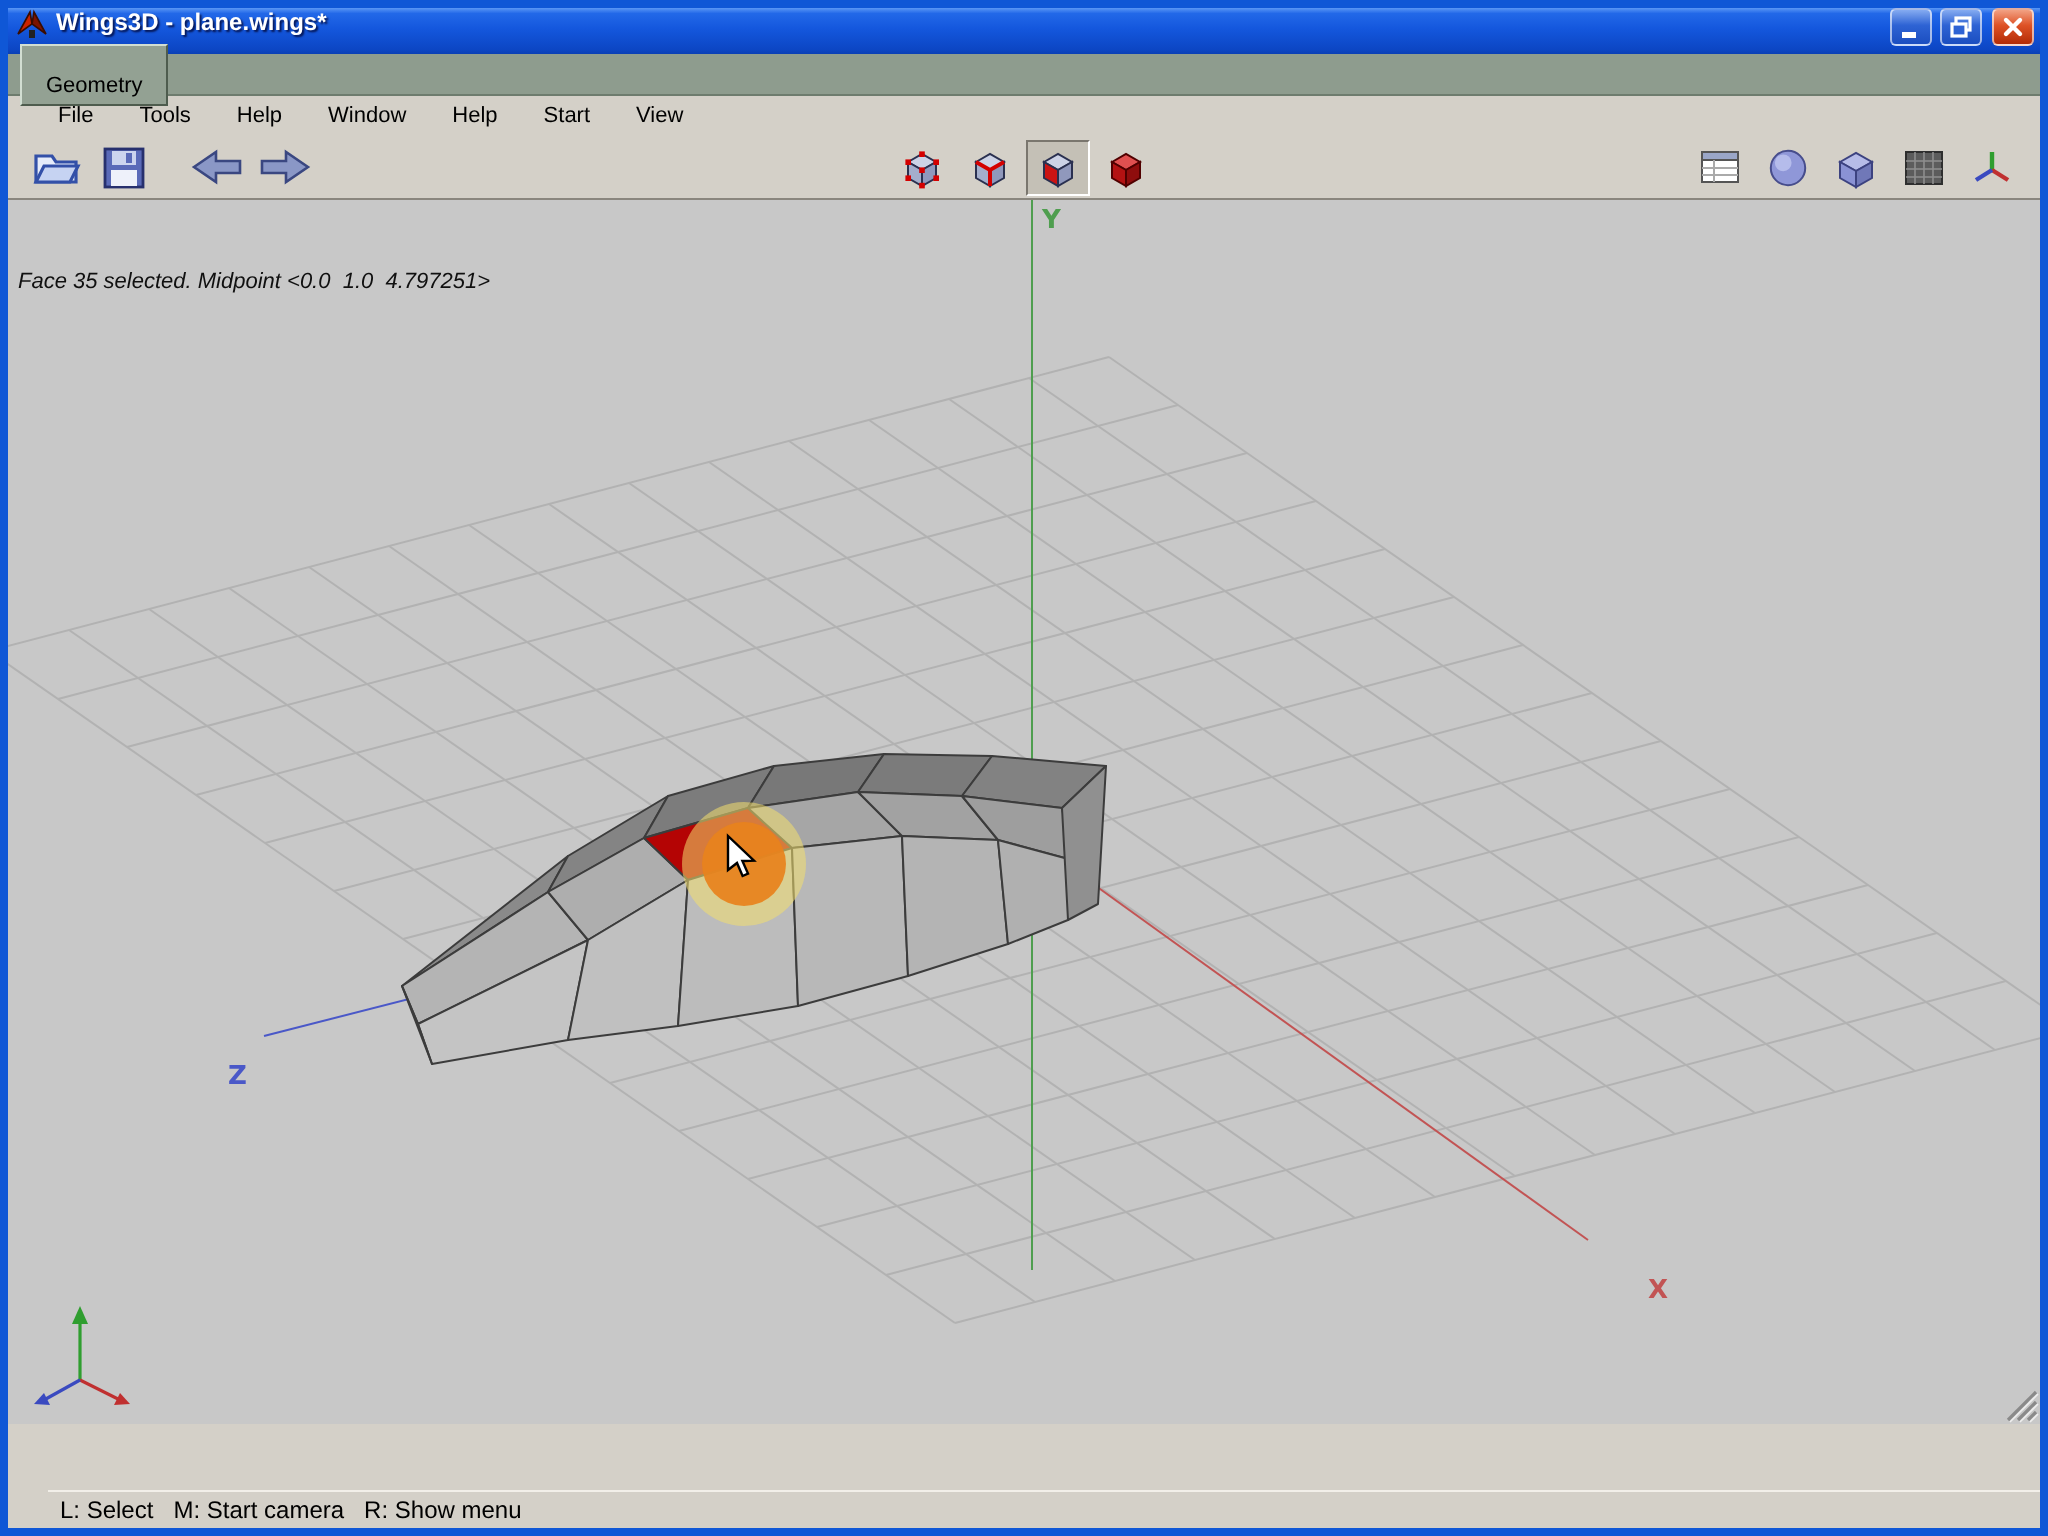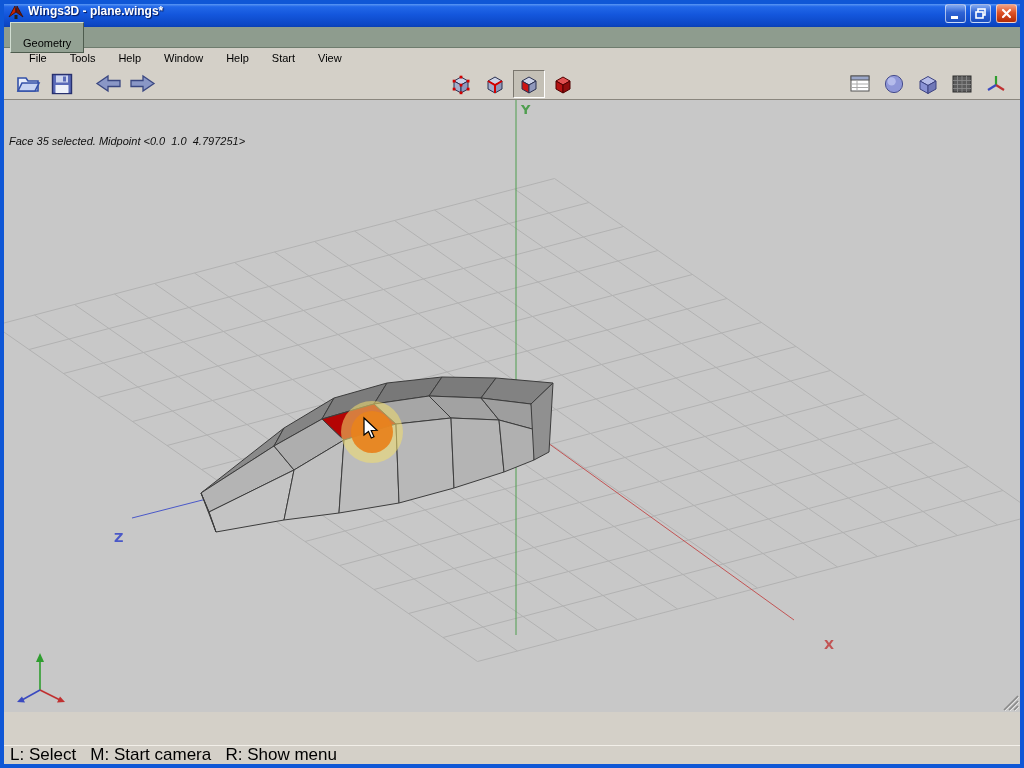--- a/index.html
+++ b/index.html
@@ -42,21 +42,21 @@
   .tb-btn.pressed{background:#c4c0b6;border-color:#7a766e #ffffff #ffffff #7a766e;}
   
   .viewport{position:relative;width:1016px;height:612px;background:#c8c8c8;overflow:hidden;}
   .info-readout{position:absolute;top:4px;left:5px;font-size:11px;color:#101010;
     line-height:15px;white-space:pre;z-index:5;font-style:italic;}
   .viewport svg.scene{position:absolute;top:0;left:0;}
   svg text.axis-label{font-family:"DejaVu Sans",sans-serif;font-size:13px;font-weight:bold;}
   
   .bottom-gap{height:33px;background:#d4d0c8;}
   .statusbar{height:19px;background:#d4d0c8;border-top:1px solid #f2efe9;
-    font-size:17px;color:#000;display:flex;align-items:center;padding-left:6px;white-space:pre;}
+    font-size:12px;color:#000;display:flex;align-items:center;padding-left:6px;white-space:pre;margin-left:20px;}
 </style>
 </head>
 <body>
 
 <div class="window">
 
   <div class="titlebar">
     <svg width="16" height="16">
       <polygon points="1,13 7,2 8,8" fill="#cc2200" stroke="#3a0d00" stroke-width="0.8"></polygon>
       <polygon points="15,13 9,2 8,8" fill="#7c1400" stroke="#3a0d00" stroke-width="0.8"></polygon>

